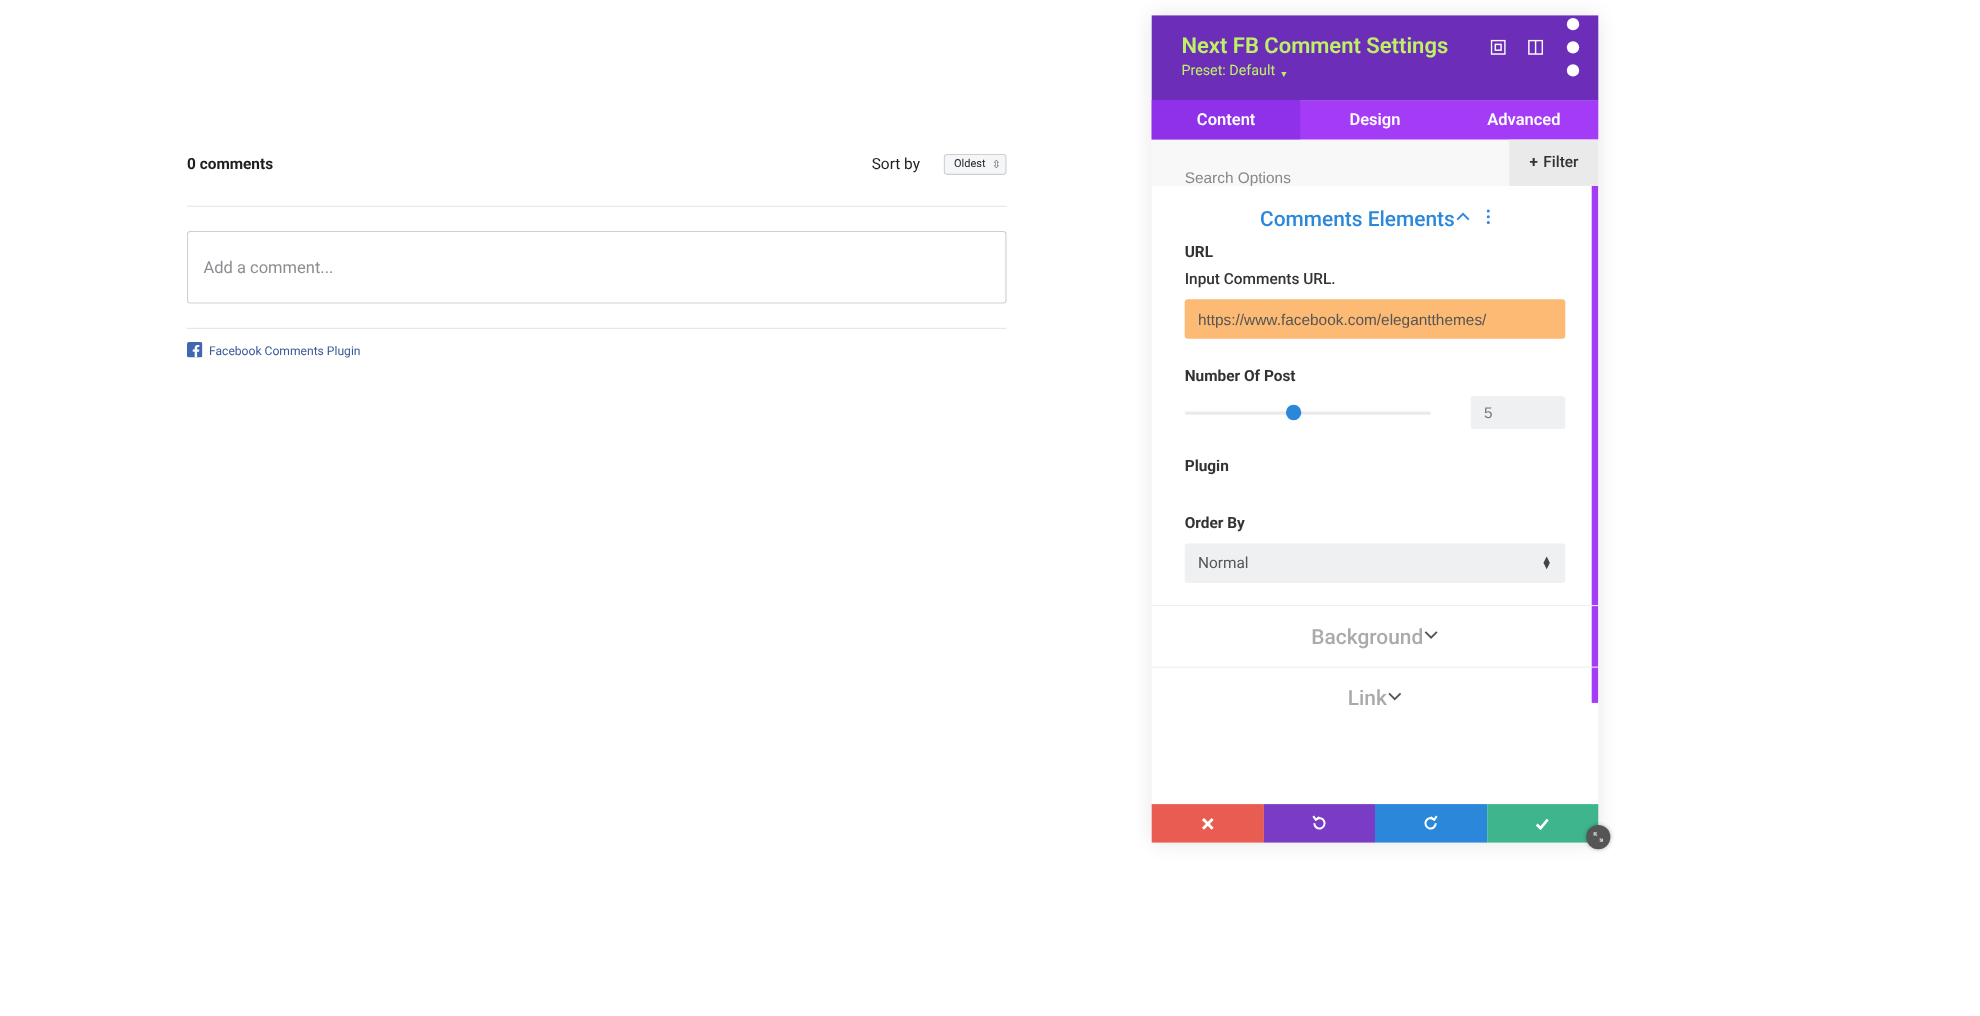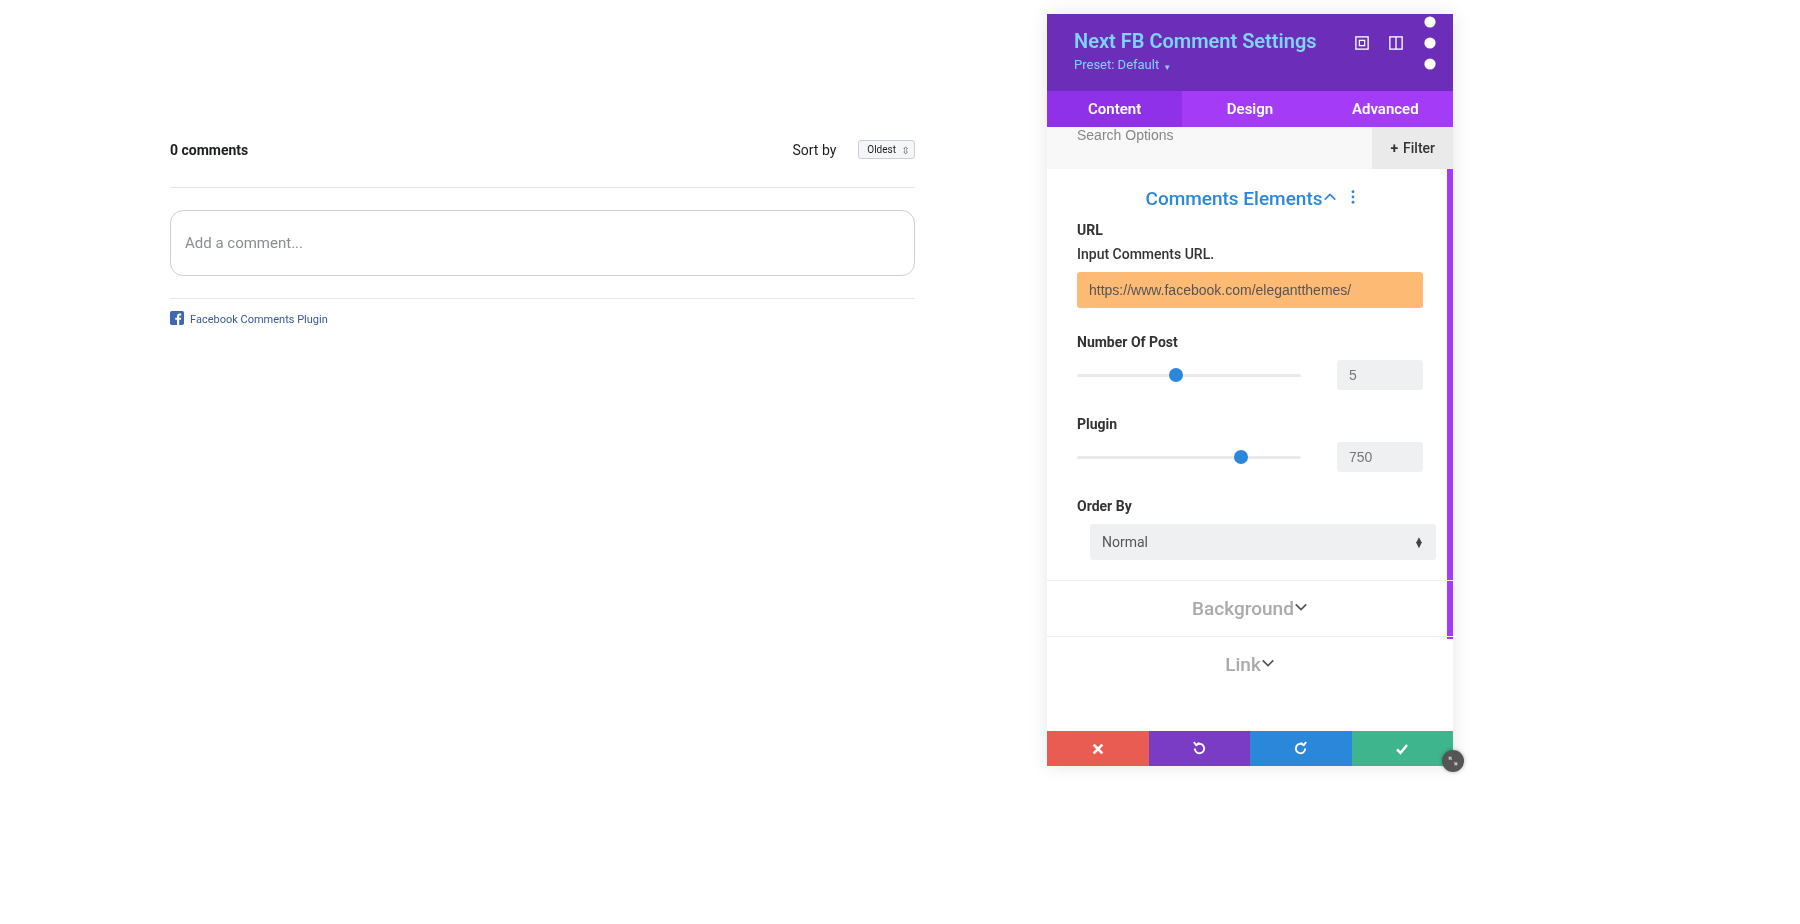--- a/index.html
+++ b/index.html
@@ -6,40 +6,40 @@
     body { font-family: -apple-system, BlinkMacSystemFont, "Segoe UI", Roboto, Helvetica, Arial, sans-serif; background: #fff; width: 1800px; height: 924px; overflow: hidden; position: relative; }
     
     
     .preview { position: absolute; left: 170px; top: 140px; width: 745px; }
     .preview-topbar { display: flex; justify-content: space-between; align-items: center; margin-bottom: 28px; }
     .preview-count { font-size: 14px; font-weight: 700; color: #1c1e21; }
     .preview-sort { display: flex; align-items: center; gap: 22px; font-size: 14px; color: #1c1e21; }
     .sort-select { border: 1px solid #ccd0d5; border-radius: 3px; padding: 3px 18px 3px 8px; font-size: 10px; background: #f5f6f7; position: relative; display: inline-flex; align-items: center; cursor: pointer; }
     .sort-select::after { content: "⇳"; font-size: 10px; color: #666; position: absolute; right: 4px; top: 50%; transform: translateY(-50%); }
     .preview-hr { border: none; border-top: 1px solid #e5e5e5; margin: 0 0 22px 0; }
-    .comment-box { border: 1px solid #ccd0d5; border-radius: 13px; padding: 32px 14px; height: 40px; display: flex; align-items: center; color: #8a8d91; font-size: 15px; cursor: text; }
+    .comment-box { border: 1px solid #ccd0d5; border-radius: 3px; padding: 32px 14px; height: 40px; display: flex; align-items: center; color: #8a8d91; font-size: 15px; cursor: text; }
     .preview-hr2 { border: none; border-top: 1px solid #e5e5e5; margin: 22px 0 12px 0; }
     .fb-plugin { display: flex; align-items: center; gap: 6px; font-size: 11px; color: #385898; }
     .fb-plugin svg { width: 14px; height: 14px; }
     
     
     .panel { position: absolute; top: 14px; left: 1047px; width: 406px; height: 752px; display: flex; flex-direction: column; box-shadow: 0 0 18px rgba(0,0,0,0.1); background: #fff; }
     
-    .panel-header { background: #6c2eb9; color: #7dd3fc; height: 77px; padding: 15px 19px 12px 27px; position: relative; }
+    .panel-header { background: #6c2eb9; color: #bef264; height: 77px; padding: 15px 19px 12px 27px; position: relative; }
     .panel-title { font-size: 20px; font-weight: 600; }
     .panel-preset { font-size: 13px; margin-top: 4px; display: flex; align-items: flex-end; gap: 2px; cursor: pointer; }
     .panel-preset .caret { font-size: 8px; margin-left: 2px; margin-top: 1px; }
     .panel-header-icons { position: absolute; right: 16px; top: 22px; display: flex; gap: 20px; align-items: center; }
     .hdr-icon { width: 14px; height: 14px; display: flex; align-items: center; justify-content: center; cursor: pointer; }
     
     .tabs { display: flex; background: #a43cf7; height: 36px; }
     .tab { flex: 1; display: flex; align-items: center; justify-content: center; color: #fff; font-size: 15px; font-weight: 600; cursor: pointer; }
     .tab.active { background: #8e31e8; }
     
-    .searchbar { height: 42px; display: flex; align-items: flex-start; background: #f8f8f8; }
+    .searchbar { height: 42px; display: flex; align-items: flex-end; background: #f8f8f8; }
     .search-input { flex: 1; border: none; background: transparent; padding: 0 30px; font-size: 14px; color: #666; outline: none; }
     .search-input::placeholder { color: #888; }
     .filter-btn { height: 100%; padding: 0 18px; display: flex; align-items: center; gap: 5px; background: #eaeaea; font-size: 14px; color: #333; font-weight: 500; cursor: pointer; }
     
     .panel-body { flex: 1; overflow: hidden; position: relative; }
     .panel-scroll { position: absolute; inset: 0; overflow-y: auto; }
     .scrollbar-ind { position: absolute; right: 0; top: 0; width: 6px; height: 470px; background: #a43cf7; }
     
     .section-head { display: flex; align-items: center; justify-content: center; padding: 18px 30px 10px 30px; cursor: pointer; }
     .section-head.expanded .section-title { color: #2b87da; font-size: 19px; font-weight: 500; }
@@ -52,21 +52,21 @@
     .section-body { padding: 2px 30px 20px 30px; }
     .field-label-major { font-size: 14px; font-weight: 700; color: #333; margin-bottom: 8px; }
     .field-sublabel { font-size: 14px; color: #333; font-weight: 500; margin-bottom: 10px; }
     .text-input { width: 100%; border: none; background: #fdba74; border-radius: 3px; padding: 10px 12px; font-size: 14px; color: #555; outline: none; }
     
     .slider-row { display: flex; align-items: center; gap: 36px; margin-top: 8px; }
     .slider-track { flex: 1; height: 3px; background: #eaeaea; position: relative; border-radius: 2px; cursor: pointer; }
     .slider-thumb { position: absolute; width: 14px; height: 14px; background: #2b87da; border-radius: 50%; top: 50%; transform: translate(-50%,-50%); cursor: grab; }
     .slider-value { width: 86px; background: #eef0f2; border: none; border-radius: 3px; padding: 7px 12px; font-size: 14px; color: #777; outline: none; }
     
-    .select-box { width: 100%; background: #eef0f2; border: none; border-radius: 3px; padding: 10px 12px; font-size: 14px; color: #555; position: relative; cursor: pointer; display: flex; justify-content: space-between; align-items: center; margin-left: 13px; }
+    .select-box { width: 100%; background: #eef0f2; border: none; border-radius: 3px; padding: 10px 12px; font-size: 14px; color: #555; position: relative; cursor: pointer; display: flex; justify-content: space-between; align-items: center; }
     .select-arrows { font-size: 10px; color: #444; line-height: 5px; display: flex; flex-direction: column; }
     
     .gap { height: 26px; }
     
     
     .panel-footer { height: 35px; display: flex; }
     .foot-btn { flex: 1; display: flex; align-items: center; justify-content: center; cursor: pointer; color: #fff; }
     .foot-btn.red { background: #e85c52; }
     .foot-btn.purple1 { background: #7a3cc5; }
     .foot-btn.blue { background: #2b87da; }
@@ -179,26 +179,20 @@
         <div class="field-sublabel" style="font-weight:700;">Number Of Post</div>
         <div class="slider-row">
           <div class="slider-track">
             <div class="slider-thumb" id="thumb-num" style="left: 44%;"></div>
           </div>
           <input class="slider-value" value="5" style="">
         </div>
 
         <div class="gap"></div>
         <div class="field-sublabel" style="font-weight:700;">Plugin</div>
-        <div class="slider-row">
-          <div class="slider-track">
-            <div class="slider-thumb" id="thumb-width" style="left: 73%;"></div>
-          </div>
-          <input class="slider-value" value="750" style="">
-        </div>
 
         <div class="gap"></div>
         <div class="field-sublabel" style="font-weight:700;">Order By</div>
         <div class="select-box">
           <span>Normal</span>
           <span class="select-arrows">
               <span>▲</span>
               <span>▼</span>
             </span>
         </div>

